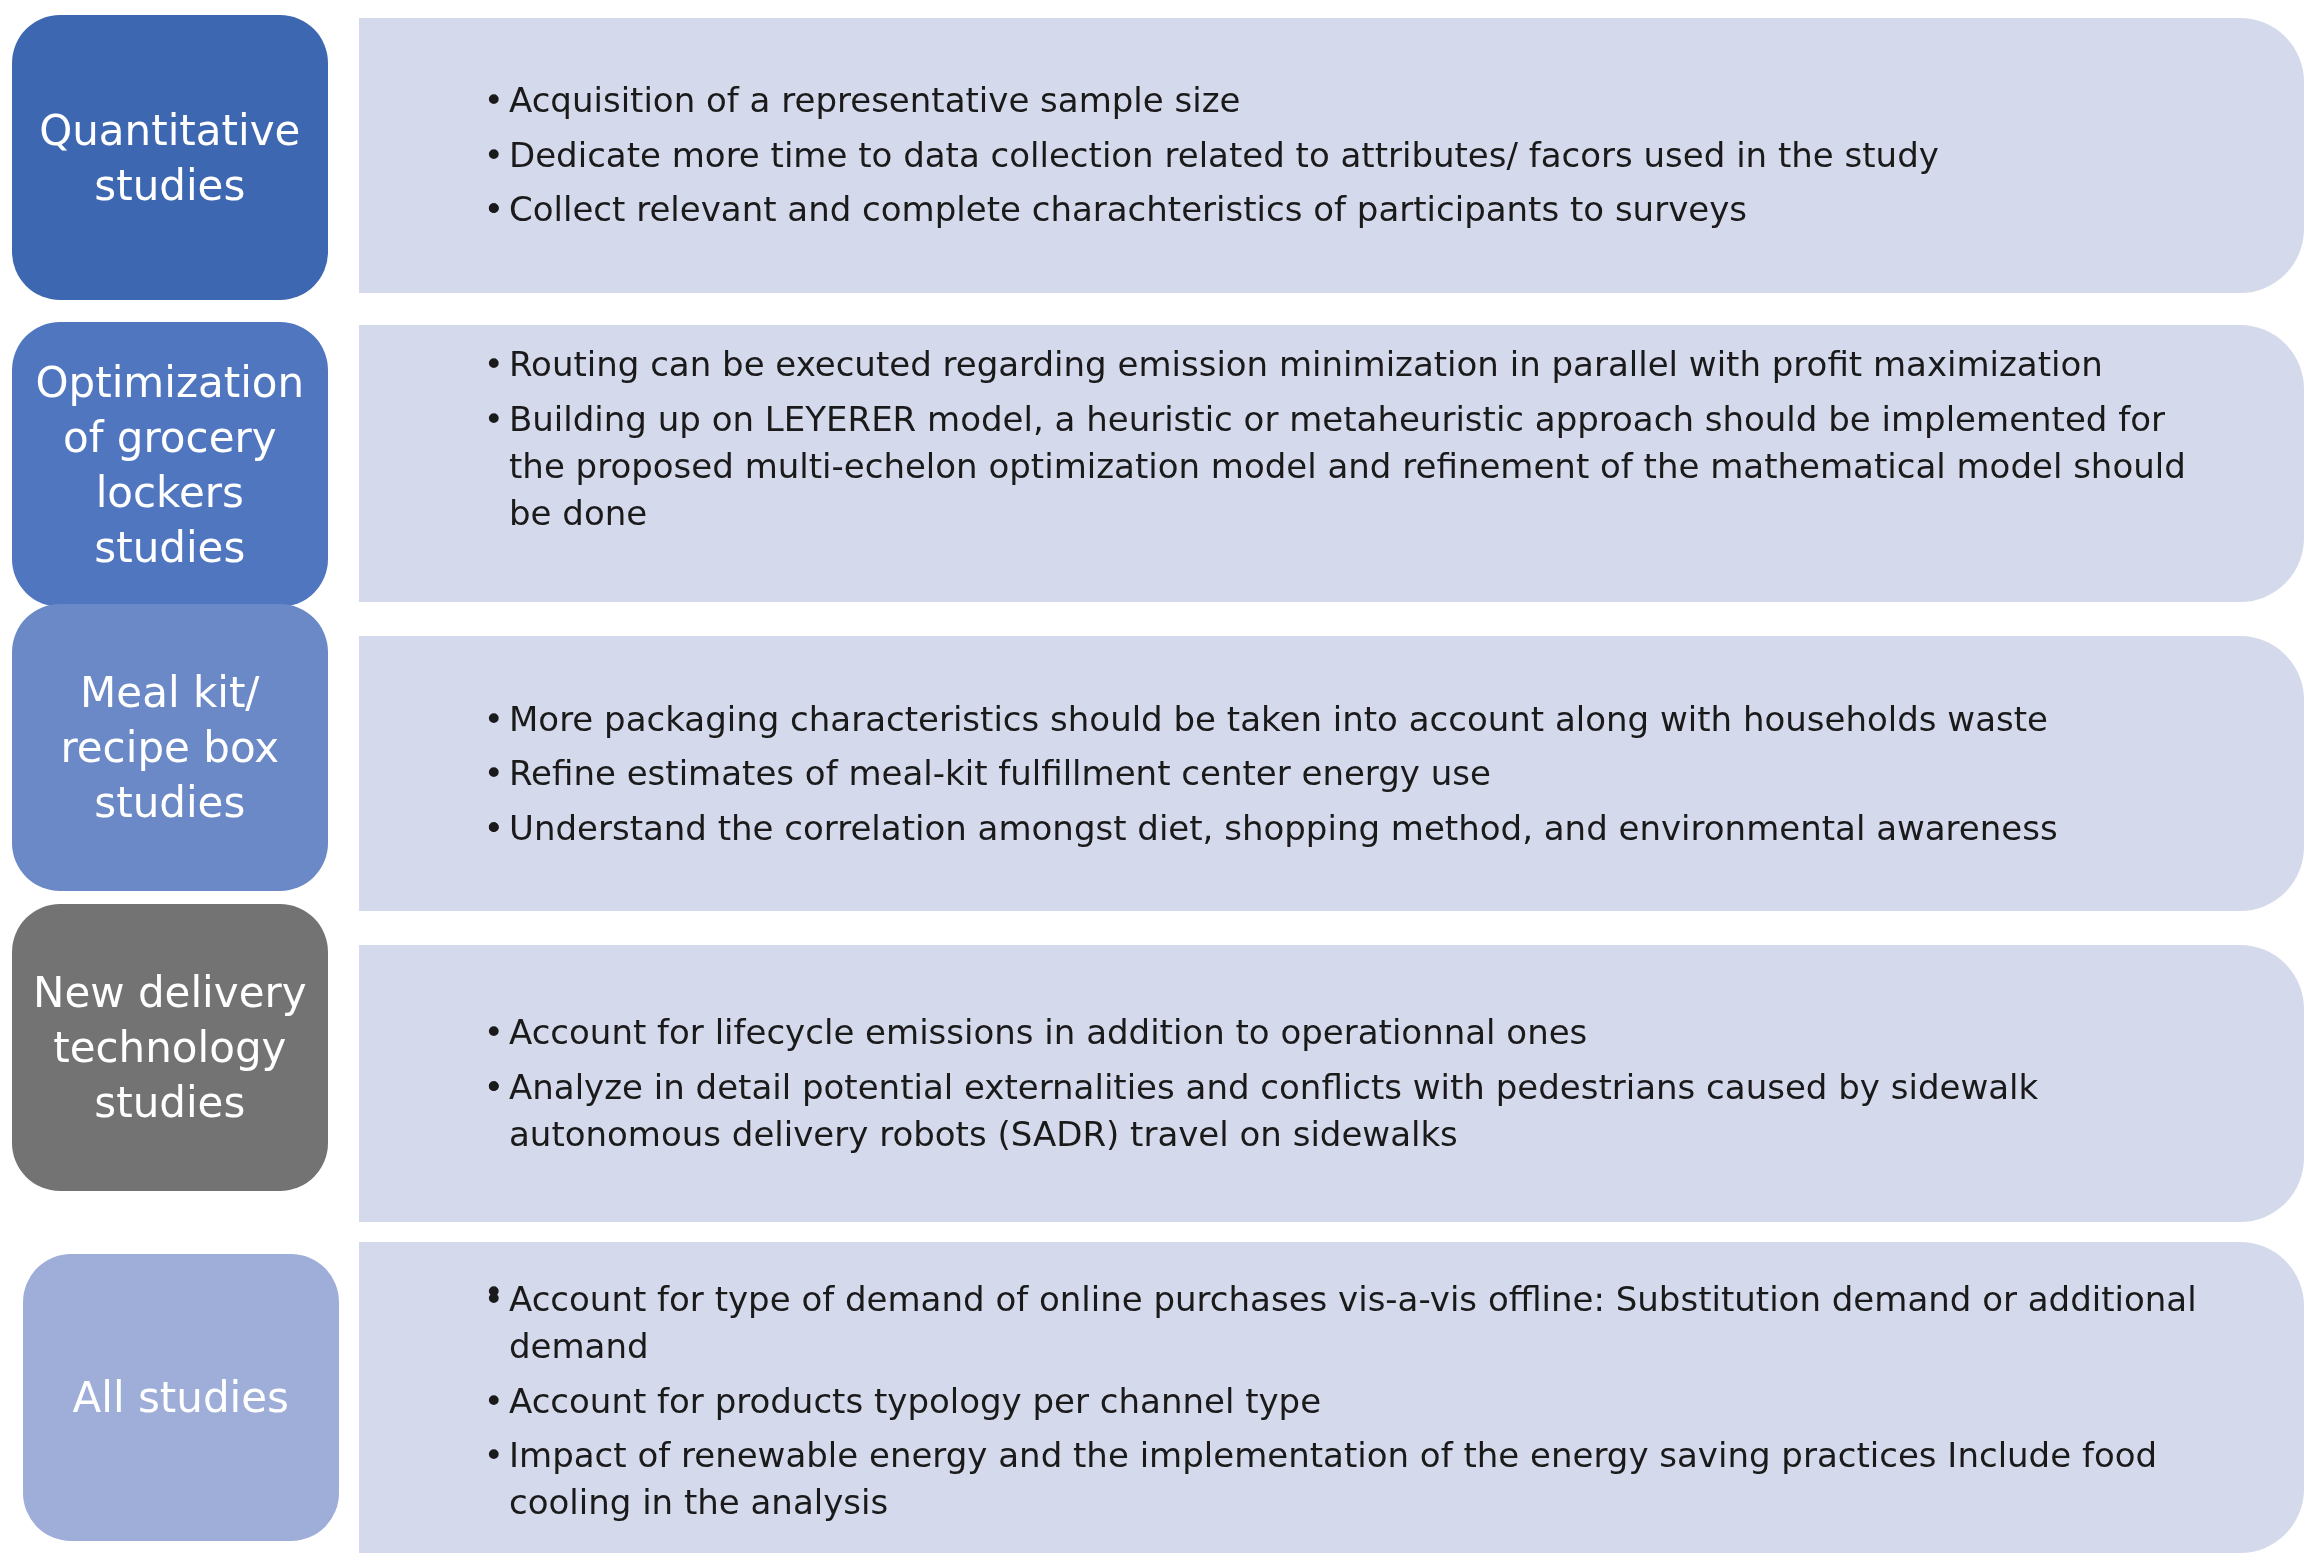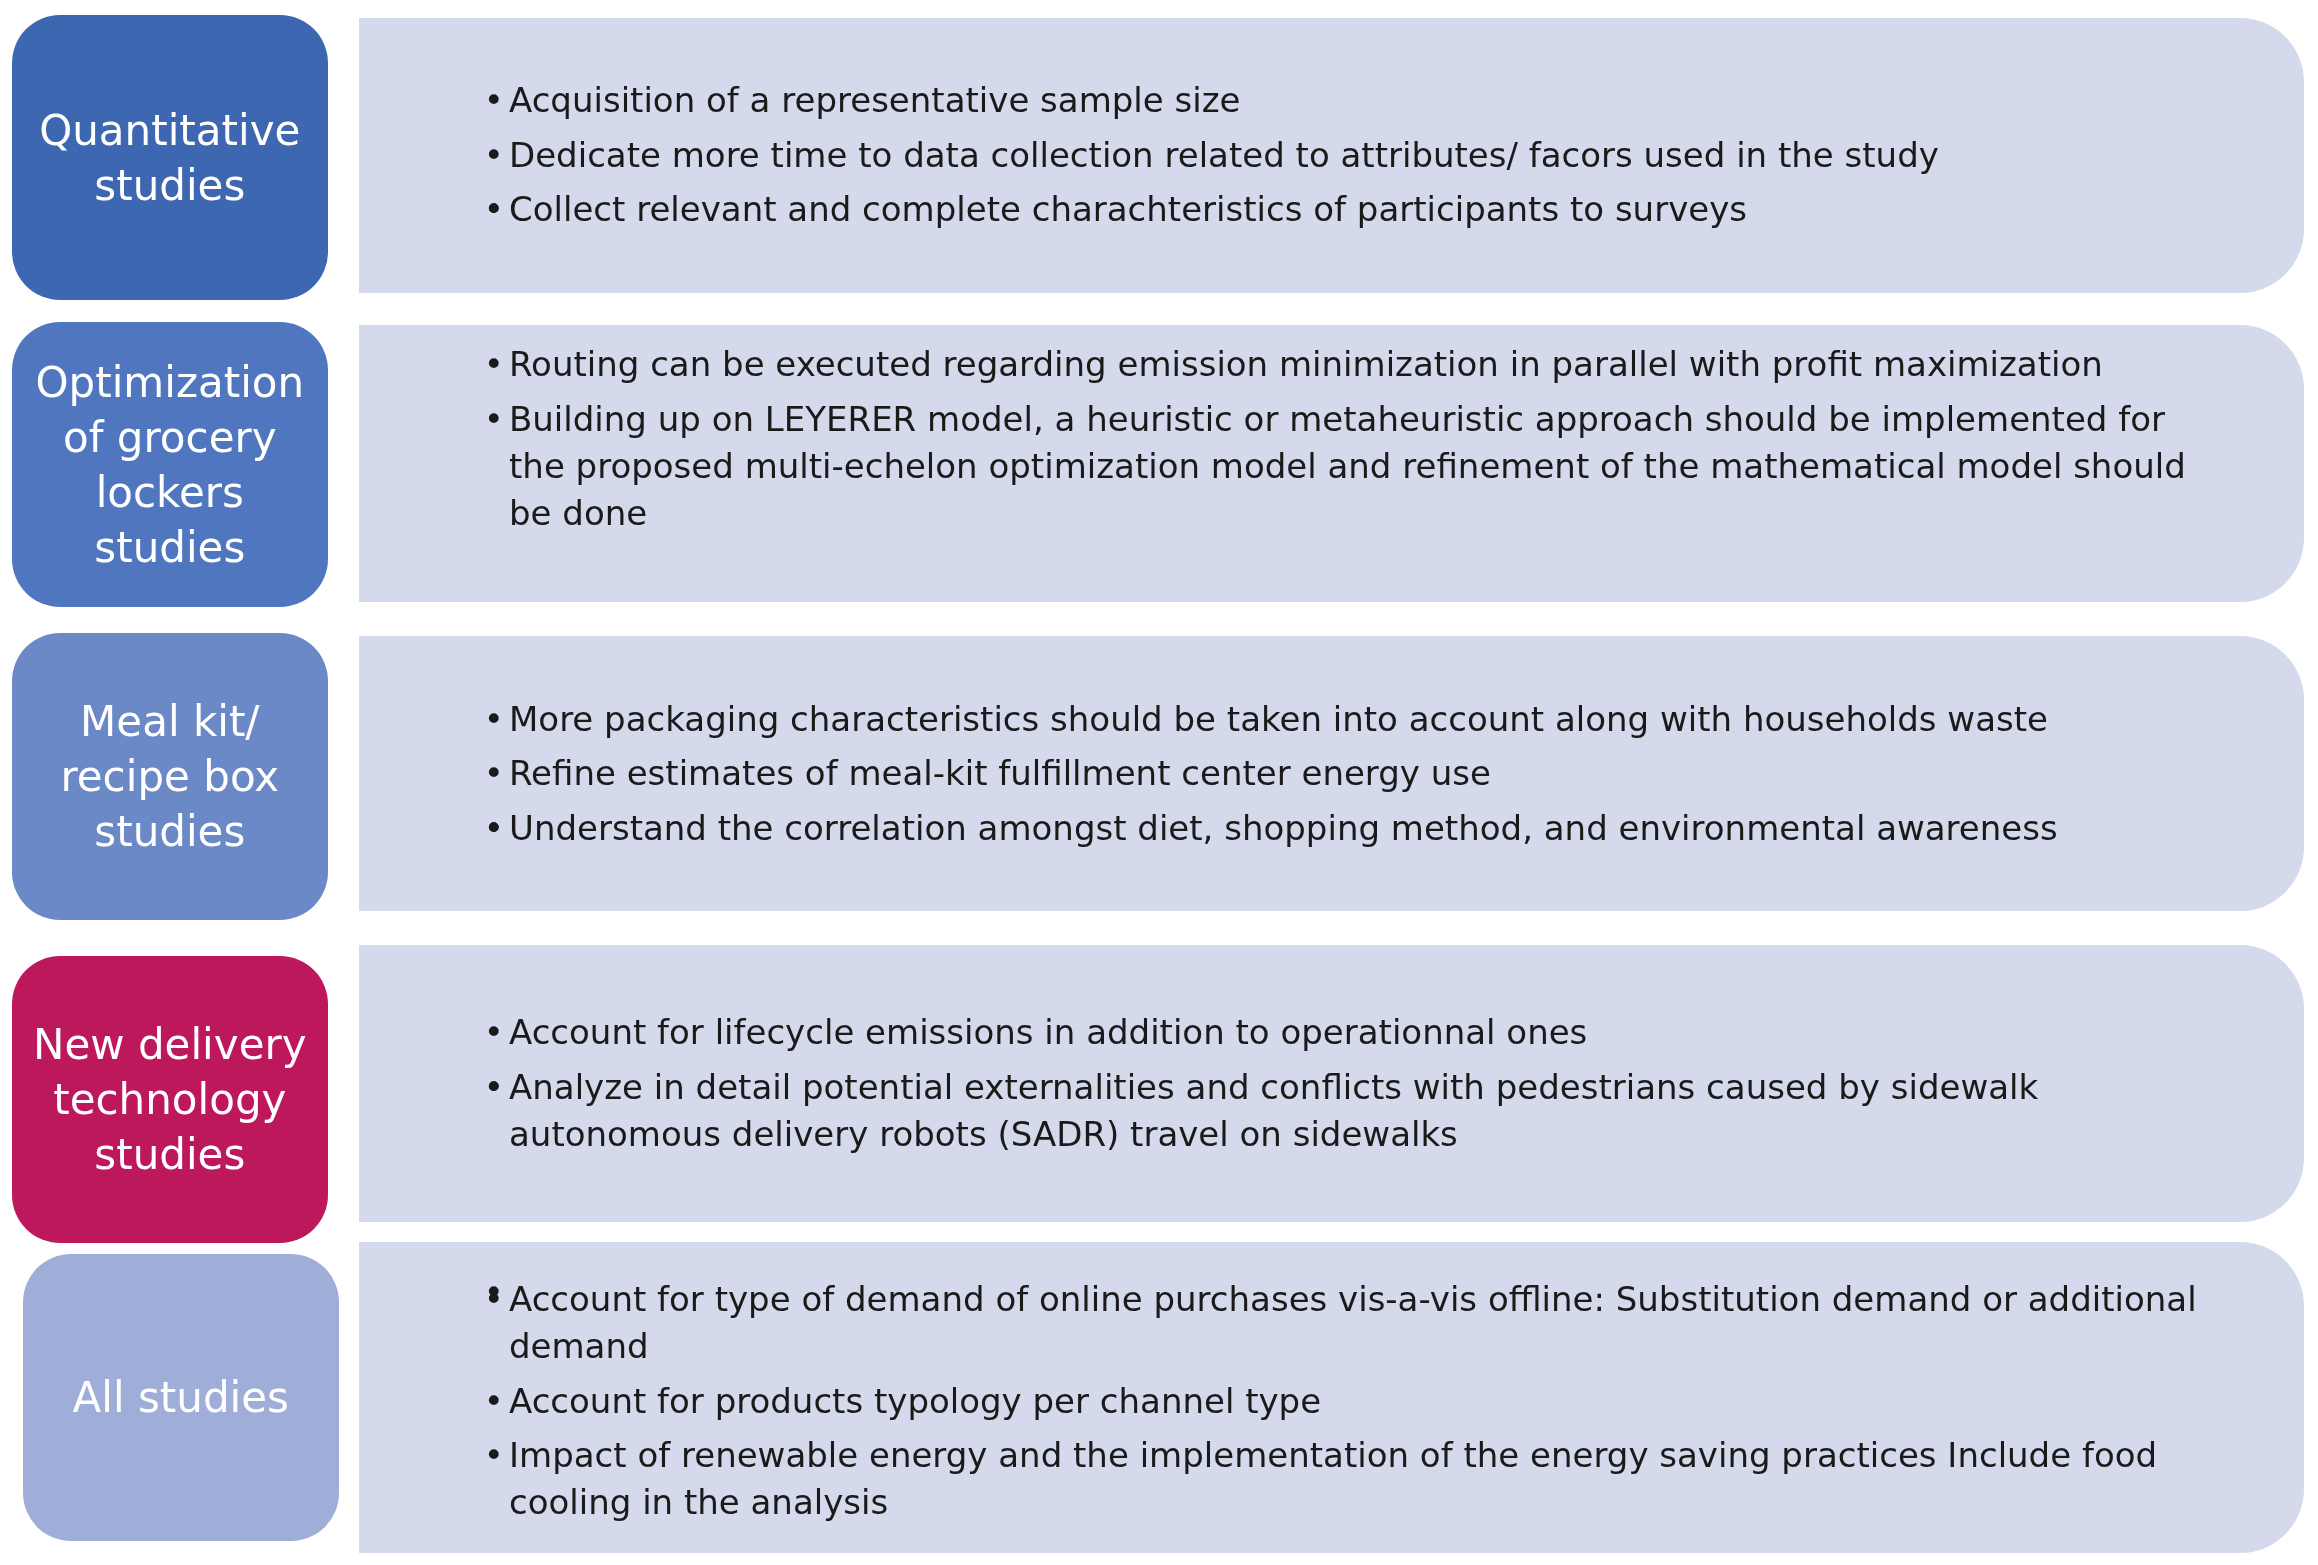--- a/index.html
+++ b/index.html
@@ -40,35 +40,35 @@
   </div>
   <div class="panel" style="top:325px;height:277px;justify-content:flex-start;padding-top:16px;">
     <ul class="bullets">
       <li><span class="dot">•</span><span>Routing can be executed regarding emission minimization in parallel with profit maximization</span></li>
       <li><span class="dot">•</span><span>Building up on LEYERER model, a heuristic or metaheuristic approach should be implemented for the proposed multi-echelon optimization model and refinement of the mathematical model should be done</span></li>
     </ul>
   </div>
 </div>
 
 <div class="row">
-  <div class="label-box" style="top:633px;height:287px;background:#6b89c7;">
+  <div class="label-box" style="top:604px;height:287px;background:#6b89c7;">
     <span>Meal kit/ recipe box studies</span>
   </div>
   <div class="panel" style="top:636px;height:275px;">
     <ul class="bullets">
       <li><span class="dot">•</span><span>More packaging characteristics should be taken into account along with households waste</span></li>
       <li><span class="dot">•</span><span>Refine estimates of meal-kit fulfillment center energy use</span></li>
       <li><span class="dot">•</span></li>
       <li><span class="dot">•</span><span>Understand the correlation amongst diet, shopping method, and environmental awareness</span></li>
     </ul>
   </div>
 </div>
 
 <div class="row">
-  <div class="label-box" style="top:956px;height:287px;background:#be185d;">
+  <div class="label-box" style="top:904px;height:287px;background:#737373;">
     <span>New delivery technology studies</span>
   </div>
   <div class="panel" style="top:945px;height:277px;">
     <ul class="bullets">
       <li><span class="dot">•</span><span>Account for lifecycle emissions in addition to operationnal ones</span></li>
       <li><span class="dot">•</span></li>
       <li><span class="dot">•</span><span>Analyze in detail potential externalities and conflicts with pedestrians caused by sidewalk autonomous delivery robots (SADR) travel on sidewalks</span></li>
     </ul>
   </div>
 </div>

